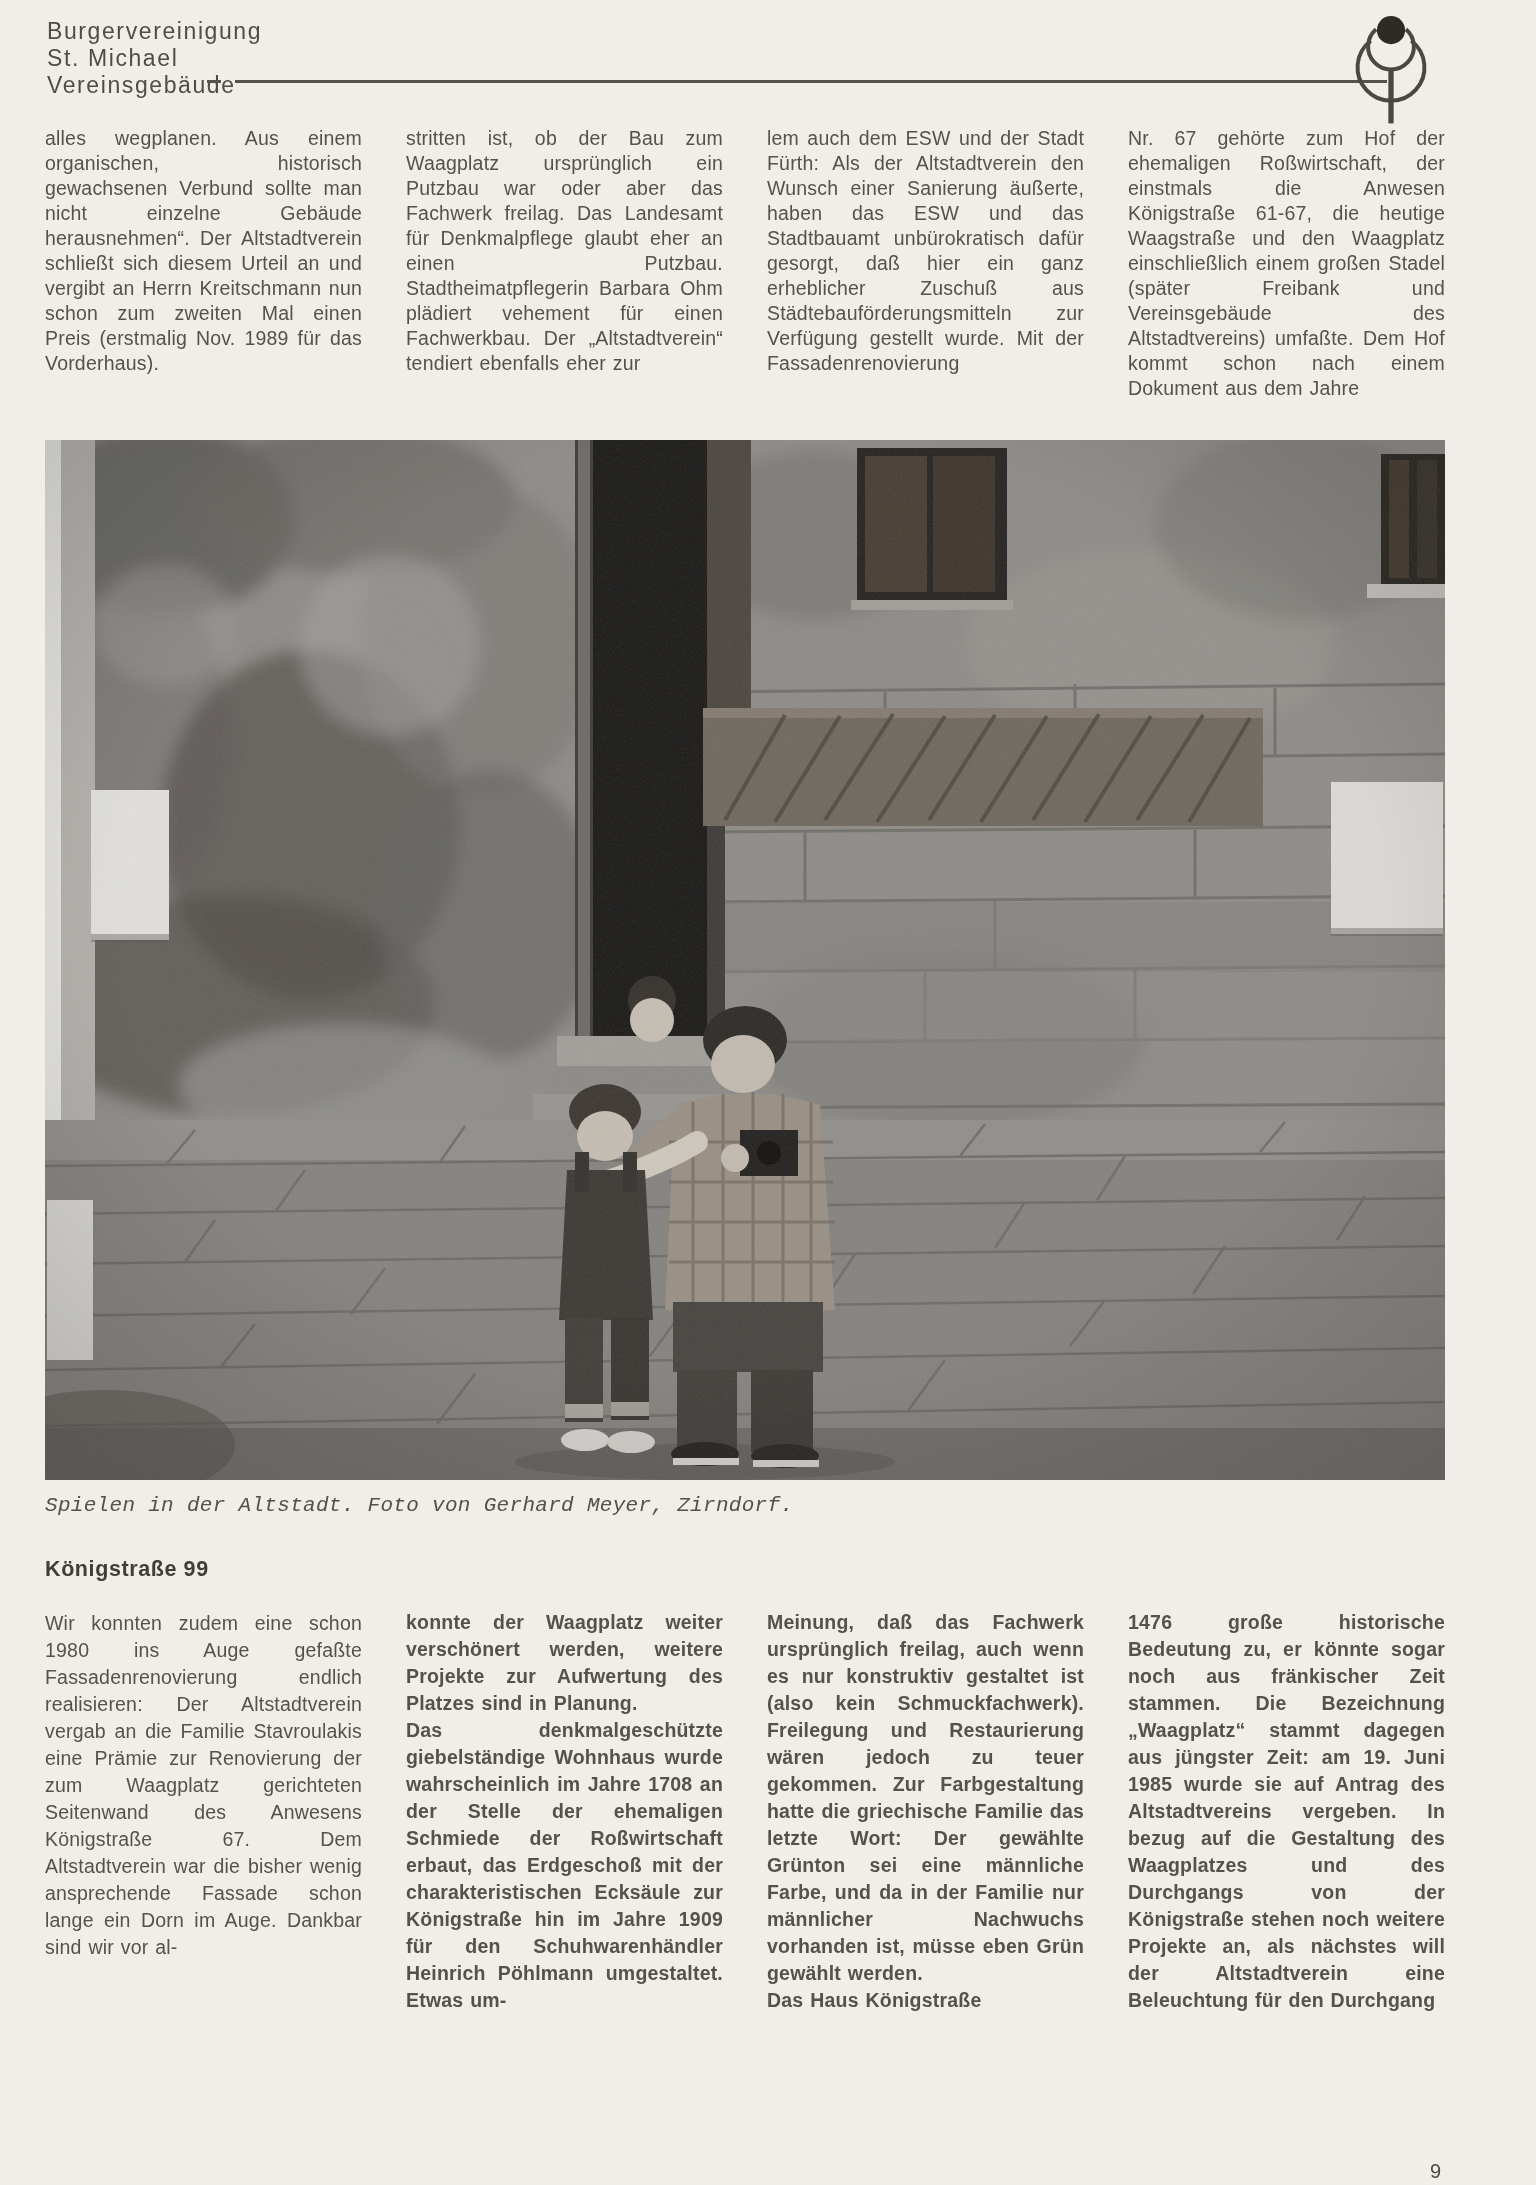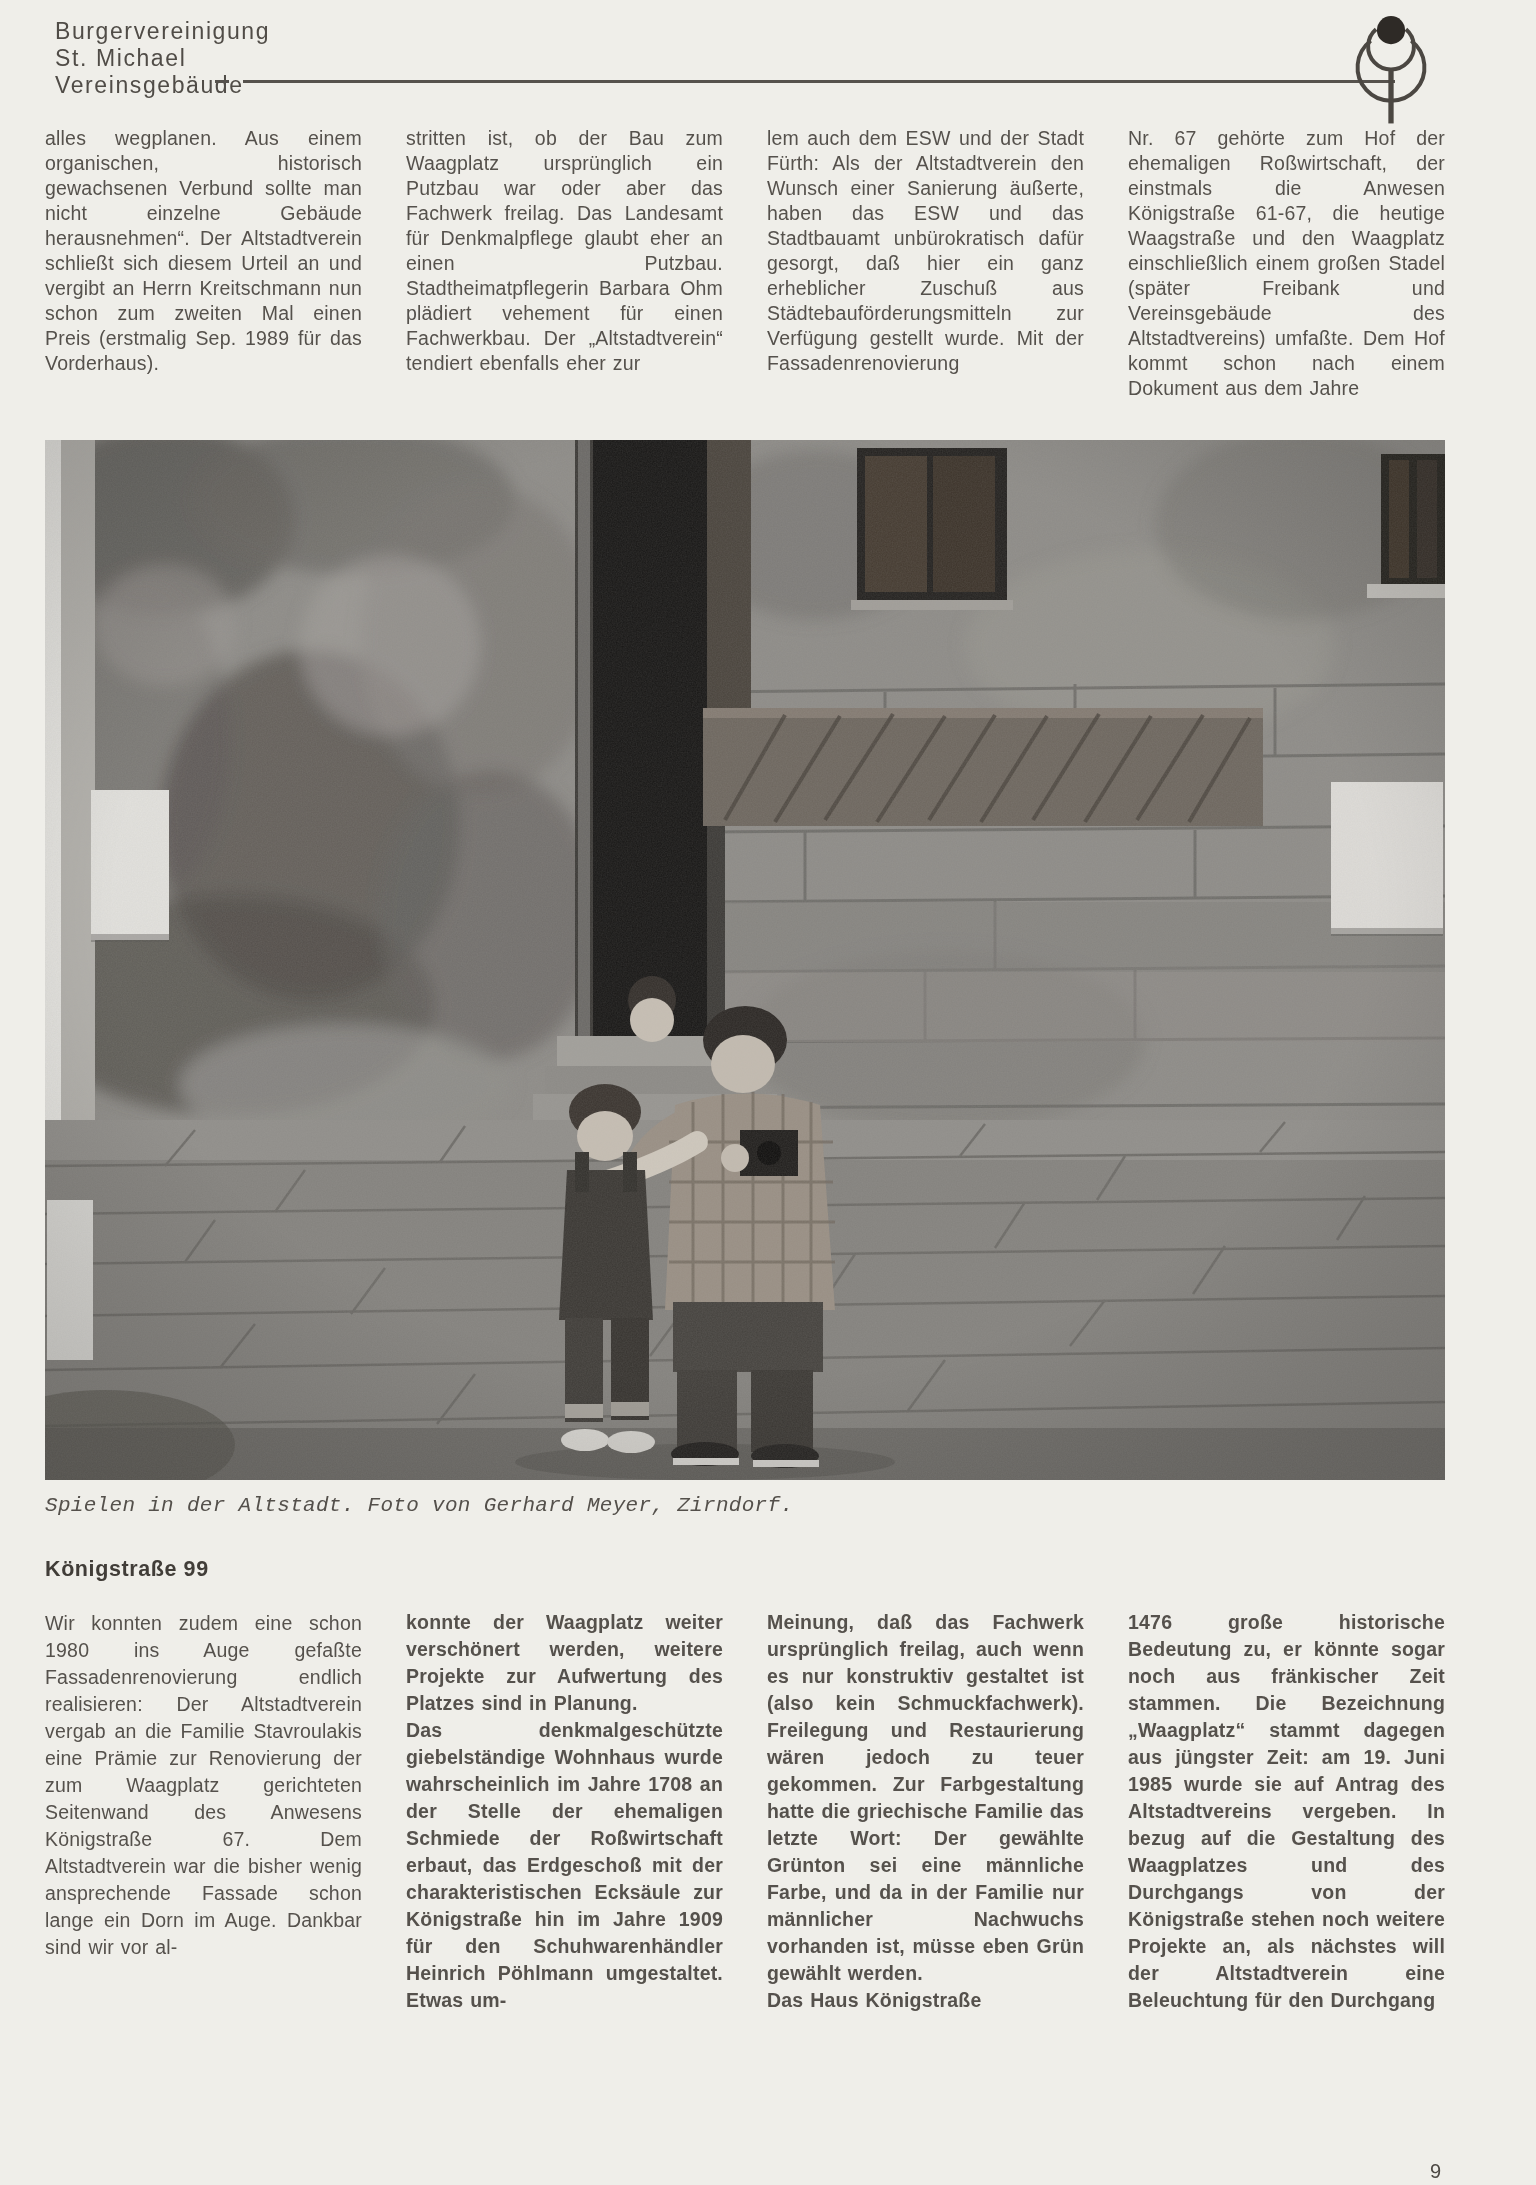--- a/index.html
+++ b/index.html
@@ -6,21 +6,21 @@
     margin:0; padding:0;
     width:1536px; height:2185px;
     background:#efeee9;
     font-family:"Liberation Sans", sans-serif;
     color:#57534e;
     overflow:hidden;
   }
   .page{ position:relative; width:1400px; margin-left:45px; padding-top:16px; }
 
   
-  .masthead{ position:relative; height:100px;margin-left:8px; }
+  .masthead{ position:relative; height:100px; }
   .org{ position:absolute; left:2px; top:2px; }
   .org-line{ font-size:23px; line-height:27px; letter-spacing:1.6px; color:#504c47; }
   .rule{
     position:absolute; left:162px; top:64px; width:1180px; height:3px;
     background:linear-gradient(to right,#56524d 0 14px,transparent 14px 28px,#56524d 28px 100%);
   }
   .logo{ position:absolute; right:10px; top:-6px; width:88px; height:116px; }
 
   
   .cols{ display:grid; grid-template-columns:repeat(4,1fr); column-gap:44px; }
@@ -64,21 +64,21 @@
     <div class="rule"></div>
     <svg class="logo" viewBox="0 0 100 130" aria-hidden="true">
       <path d="M 27 34 A 38 38 0 1 0 73 34" fill="none" stroke="#4b4742" stroke-width="4.5"></path>
       <path d="M 33 21 A 26 26 0 1 0 67 21" fill="none" stroke="#4b4742" stroke-width="4.5"></path>
       <circle cx="50" cy="22" r="16" fill="#2e2a26"></circle>
       <rect x="47" y="66" width="6" height="62" fill="#4b4742"></rect>
     </svg>
   </header>
 
   <section class="cols top-cols">
-    <p class="col-text">alles wegplanen. Aus einem organischen, historisch gewachsenen Verbund sollte man nicht einzelne Gebäude herausnehmen“. Der Altstadtverein schließt sich diesem Urteil an und vergibt an Herrn Kreitschmann nun schon zum zweiten Mal einen Preis (erstmalig Sep. 1989 für das Vorderhaus).</p>
+    <p class="col-text">alles wegplanen. Aus einem organischen, historisch gewachsenen Verbund sollte man nicht einzelne Gebäude herausnehmen“. Der Altstadtverein schließt sich diesem Urteil an und vergibt an Herrn Kreitschmann nun schon zum zweiten Mal einen Preis (erstmalig Nov. 1989 für das Vorderhaus).</p>
     <p class="col-text">stritten ist, ob der Bau zum Waagplatz ursprünglich ein Putzbau war oder aber das Fachwerk freilag. Das Landesamt für Denkmalpflege glaubt eher an einen Putzbau. Stadtheimatpflegerin Barbara Ohm plädiert vehement für einen Fachwerkbau. Der „Altstadtverein“ tendiert ebenfalls eher zur</p>
     <p class="col-text">lem auch dem ESW und der Stadt Fürth: Als der Altstadtverein den Wunsch einer Sanierung äußerte, haben das ESW und das Stadtbauamt unbürokratisch dafür gesorgt, daß hier ein ganz erheblicher Zuschuß aus Städtebauförderungsmitteln zur Verfügung gestellt wurde. Mit der Fassadenrenovierung</p>
     <p class="col-text">Nr. 67 gehörte zum Hof der ehemaligen Roßwirtschaft, der einstmals die Anwesen Königstraße 61-67, die heutige Waagstraße und den Waagplatz einschließlich einem großen Stadel (später Freibank und Vereinsgebäude des Altstadtvereins) umfaßte. Dem Hof kommt schon nach einem Dokument aus dem Jahre</p>
   </section>
 
   <figure class="photo-figure">
     <svg class="photo-svg" viewBox="0 0 1400 1040" preserveAspectRatio="none" aria-hidden="true">
       <defs>
         <filter id="grain" x="0" y="0" width="100%" height="100%">
           <feTurbulence type="fractalNoise" baseFrequency="0.8" numOctaves="2" stitchTiles="stitch"></feTurbulence>

